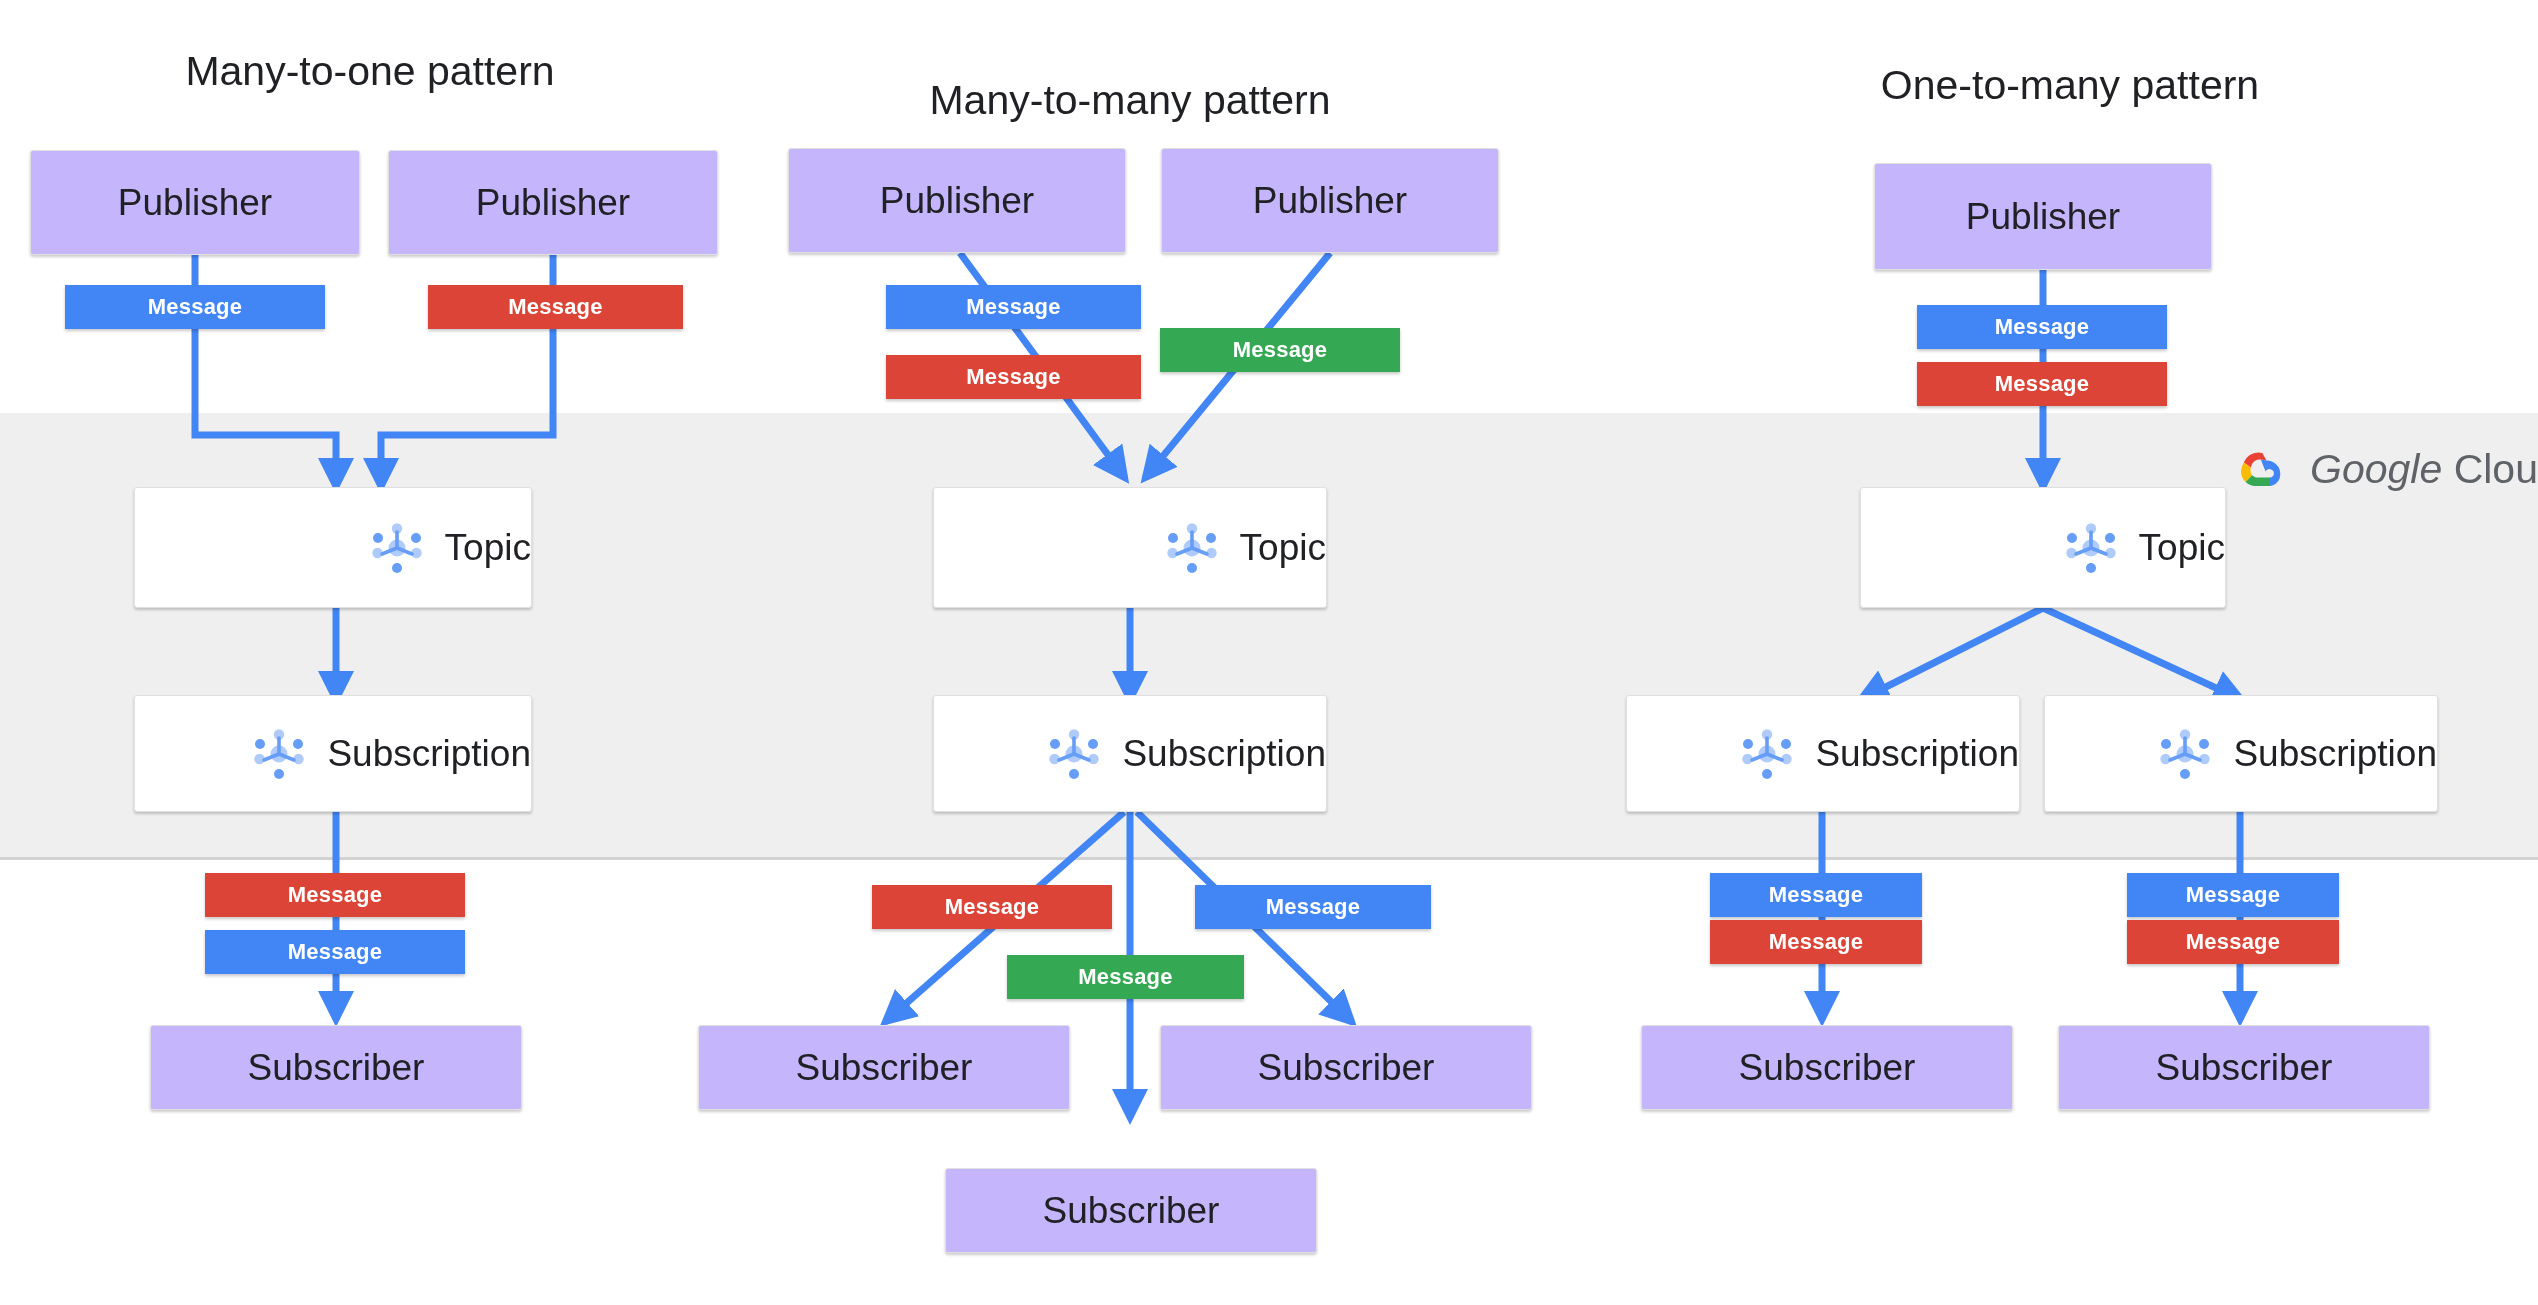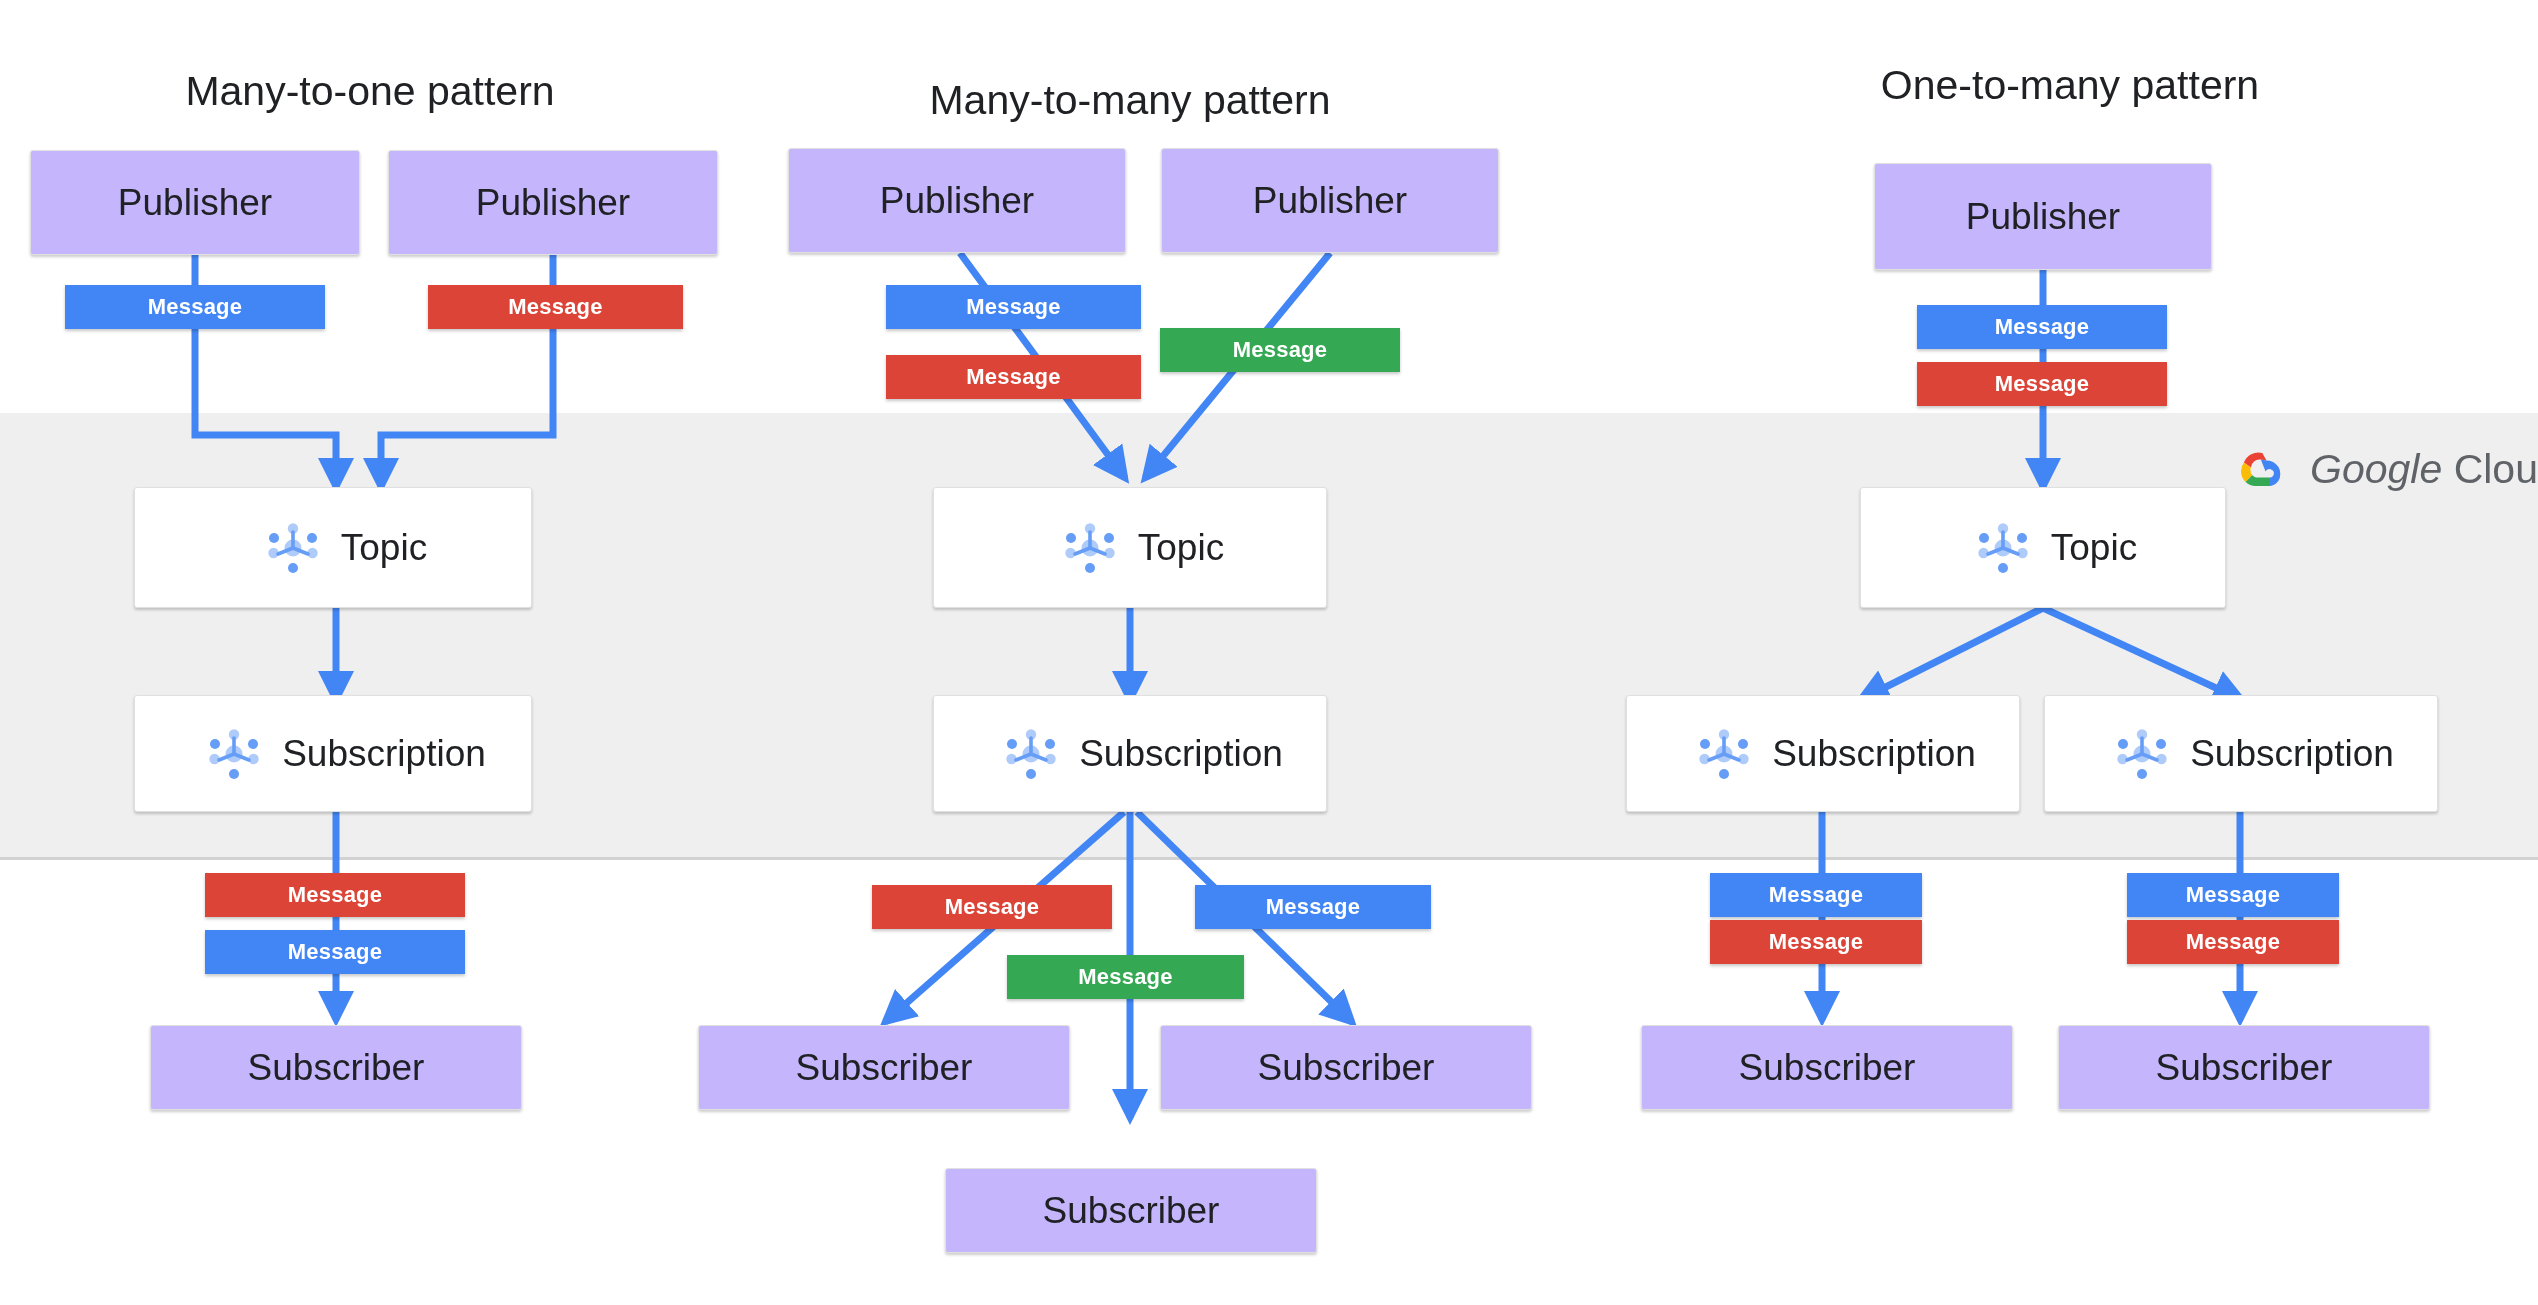--- a/index.html
+++ b/index.html
@@ -19,21 +19,21 @@
   
   .node{position:absolute;box-sizing:border-box;display:flex;
         align-items:center;justify-content:center;
         border:1px solid #E0E0E0;border-radius:3px;
         box-shadow:0 2px 3px rgba(0,0,0,.20);}
   .node span{white-space:nowrap;color:#202124;}
 
   .endpoint{background:#c4b5fd;}
   .endpoint span{font-size:37px;}
 
-  .service{background:#FFFFFF;justify-content:center;padding-left:26px;gap:20px;}
+  .service{background:#FFFFFF;justify-content:flex-end;padding-left:26px;gap:20px;}
   .service span{font-size:37px;}
 
   
   .msg{position:absolute;box-sizing:border-box;display:flex;
        align-items:center;justify-content:center;
        box-shadow:0 2px 3px rgba(0,0,0,.22);}
   .msg span{font-size:22px;font-weight:bold;color:#fff;
             letter-spacing:.2px;white-space:nowrap;}
 
   
@@ -86,21 +86,21 @@
 
       <path d="M2043,608 L1860,700" marker-end="url(#ah)"></path>
       <path d="M2043,608 L2242,700" marker-end="url(#ah)"></path>
 
       <path d="M1822,812 L1822,1020" marker-end="url(#ah)"></path>
 
       <path d="M2240,812 L2240,1020" marker-end="url(#ah)"></path>
     </g>
   </svg>
 
-  <div class="title" style="left:40px;top:68px;width:660px;">Many-to-one pattern</div>
+  <div class="title" style="left:40px;top:48px;width:660px;">Many-to-one pattern</div>
   <div class="title" style="left:1740px;top:62px;width:660px;">One-to-many pattern</div>
   <div class="title" style="left:790px;top:77px;width:680px;">Many-to-many  pattern</div>
 
   <div class="gclogo" style="left:2232px;top:446px;">
     <svg class="gcmark" viewBox="0 0 60 46">
       <path d="M34.5 13.5 L30.3 6.0 A15.5 15.5 0 0 0 11.9 15.6 L18.9 20.6
                A8.6 8.6 0 0 1 28.8 12.6 z" fill="#EA4335"></path>
       <path d="M11.9 15.6 A15.5 15.5 0 0 0 9.0 24.0 A15 15 0 0 0 13.6 35.0
                L20.2 28.3 A8.6 8.6 0 0 1 18.4 23.0 A8.5 8.5 0 0 1 18.9 20.6 z" fill="#FBBC05"></path>
       <path d="M13.6 35.0 A15 15 0 0 0 23.5 39.0 L38.0 39.0 L38.0 30.4

